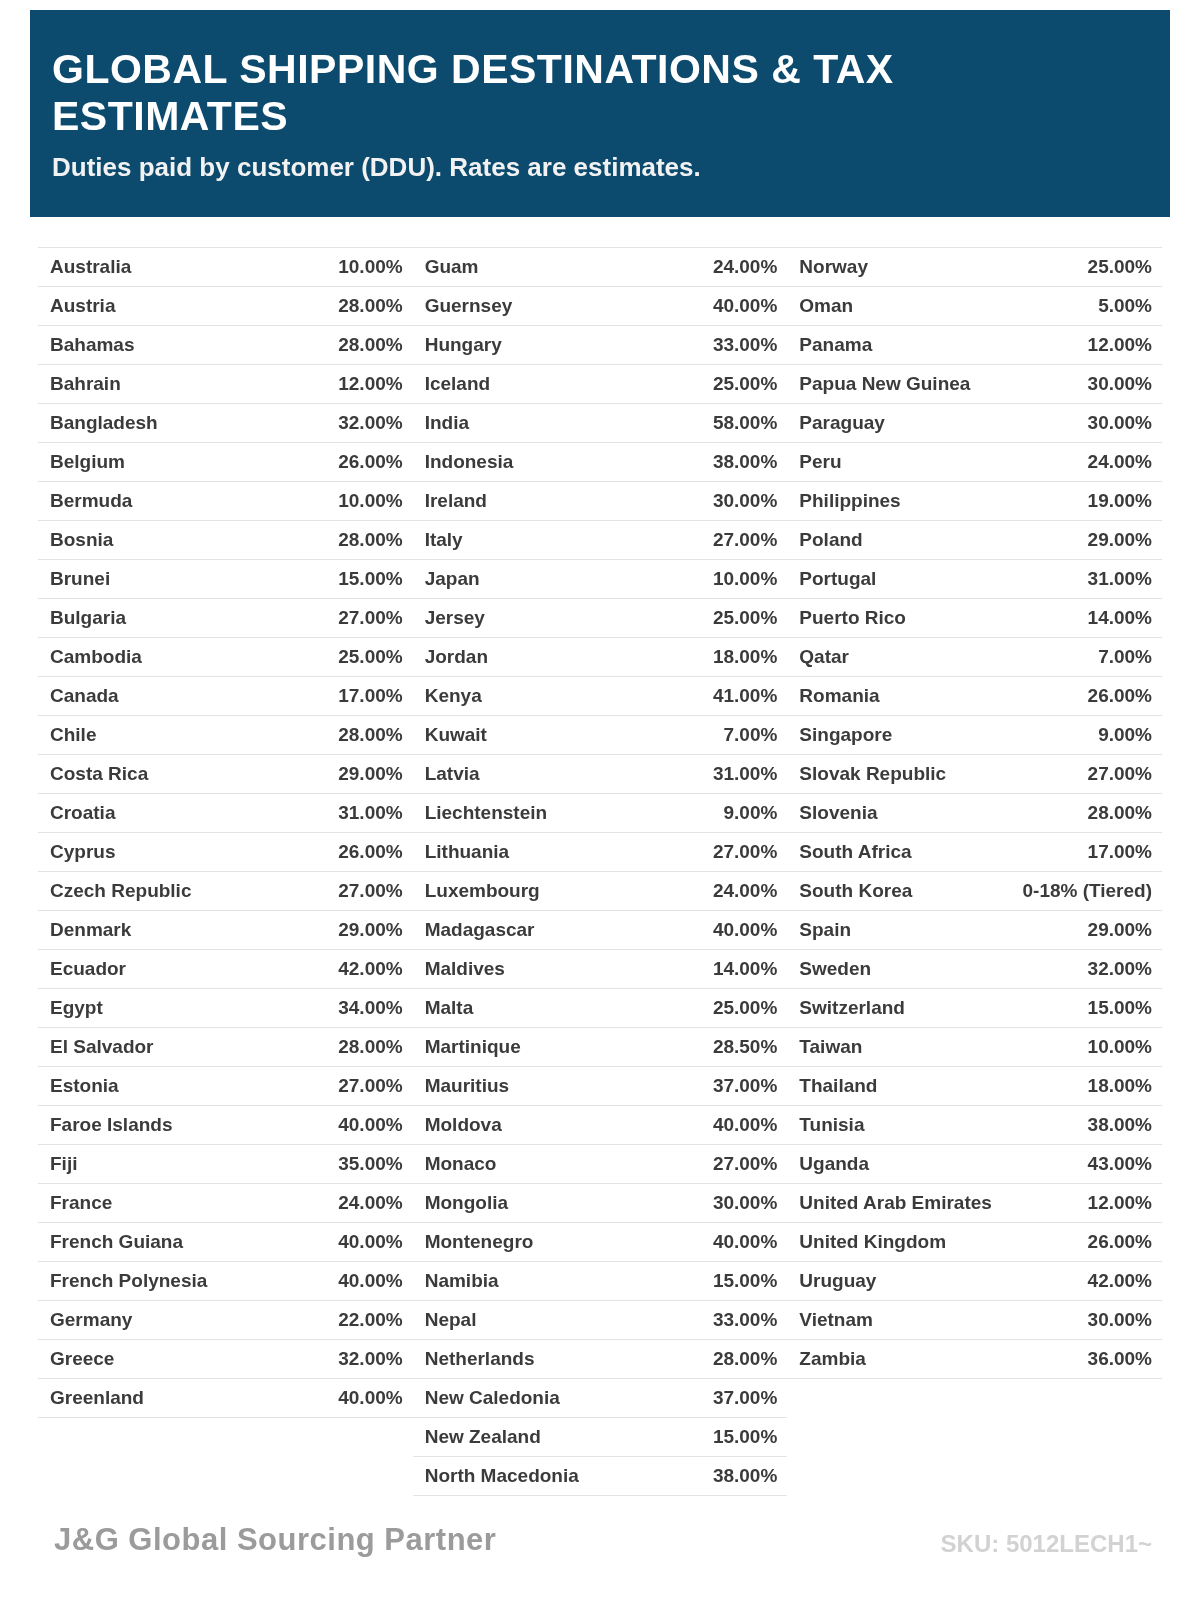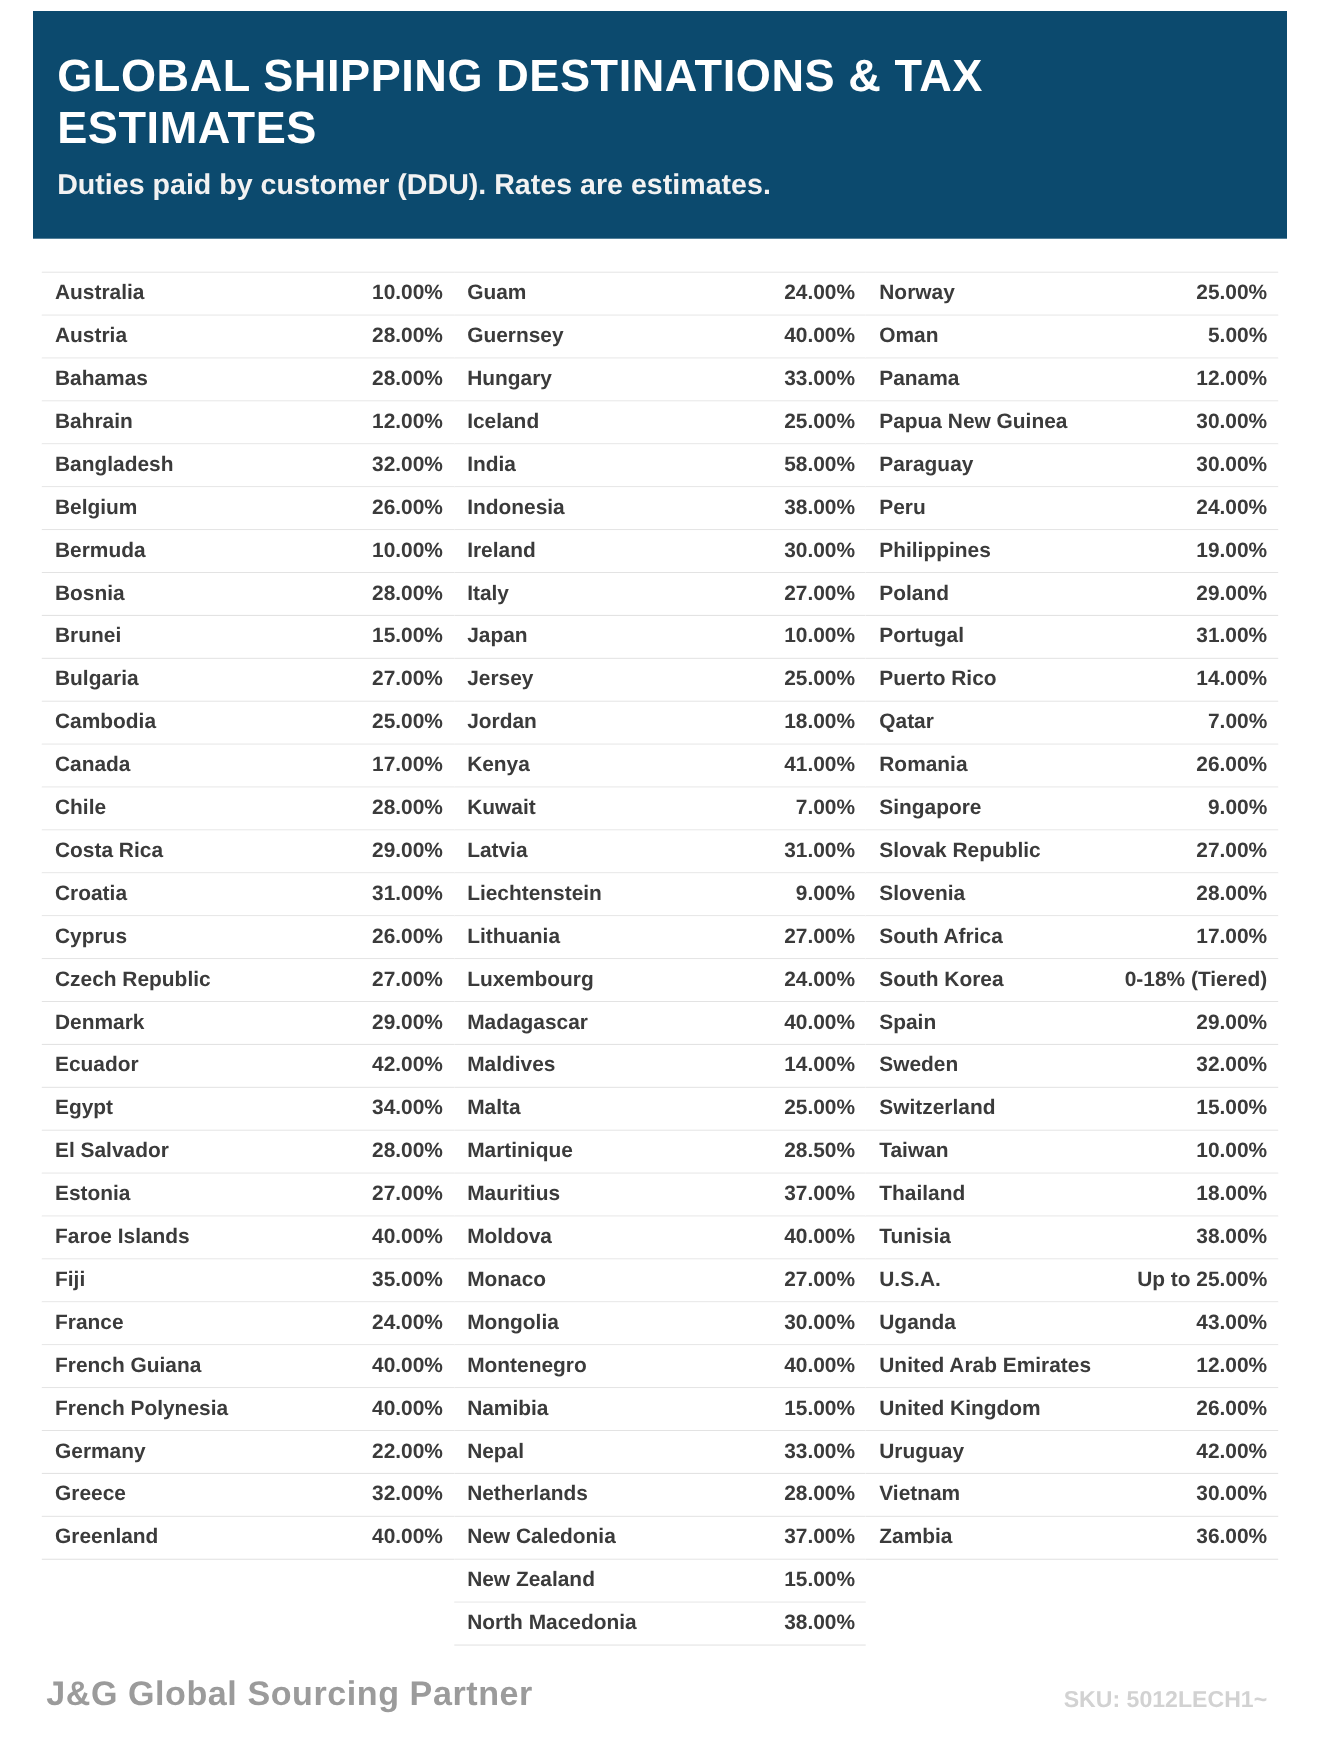--- a/index.html
+++ b/index.html
@@ -53,36 +53,36 @@
   }
   .rate {
     font-size: 19px;
     font-weight: 700;
     color: #3b3b3b;
     white-space: nowrap;
     text-align: right;
   }
   .footer {
     position: absolute;
-    left: 0;
+    left: 12px;
     right: 0;
     bottom: 0;
     display: flex;
     justify-content: space-between;
     align-items: flex-end;
     padding: 0 48px 42px 42px;
   }
   .brand {
     font-size: 31px;
     font-weight: 700;
     color: #9b9b9b;
     letter-spacing: 0.5px;
   }
   .sku {
-    font-size: 21px;
+    font-size: 24px;
     font-weight: 700;
     color: #d2d2d2;
   }
 </style>
 </head>
 <body>
 
 <div class="header">
   <div class="title">GLOBAL SHIPPING DESTINATIONS &amp; TAX ESTIMATES</div>
   <div class="subtitle">Duties paid by customer (DDU). Rates are estimates.</div>
@@ -428,24 +428,20 @@
       </div>
       <div class="row">
         <span class="country">Thailand</span>
         <span class="rate">18.00%</span>
       </div>
       <div class="row">
         <span class="country">Tunisia</span>
         <span class="rate">38.00%</span>
       </div>
       <div class="row">
-        <span class="country">U.S.A.</span>
-        <span class="rate">Up to 25.00%</span>
-      </div>
-      <div class="row">
         <span class="country">Uganda</span>
         <span class="rate">43.00%</span>
       </div>
       <div class="row">
         <span class="country">United Arab Emirates</span>
         <span class="rate">12.00%</span>
       </div>
       <div class="row">
         <span class="country">United Kingdom</span>
         <span class="rate">26.00%</span>

